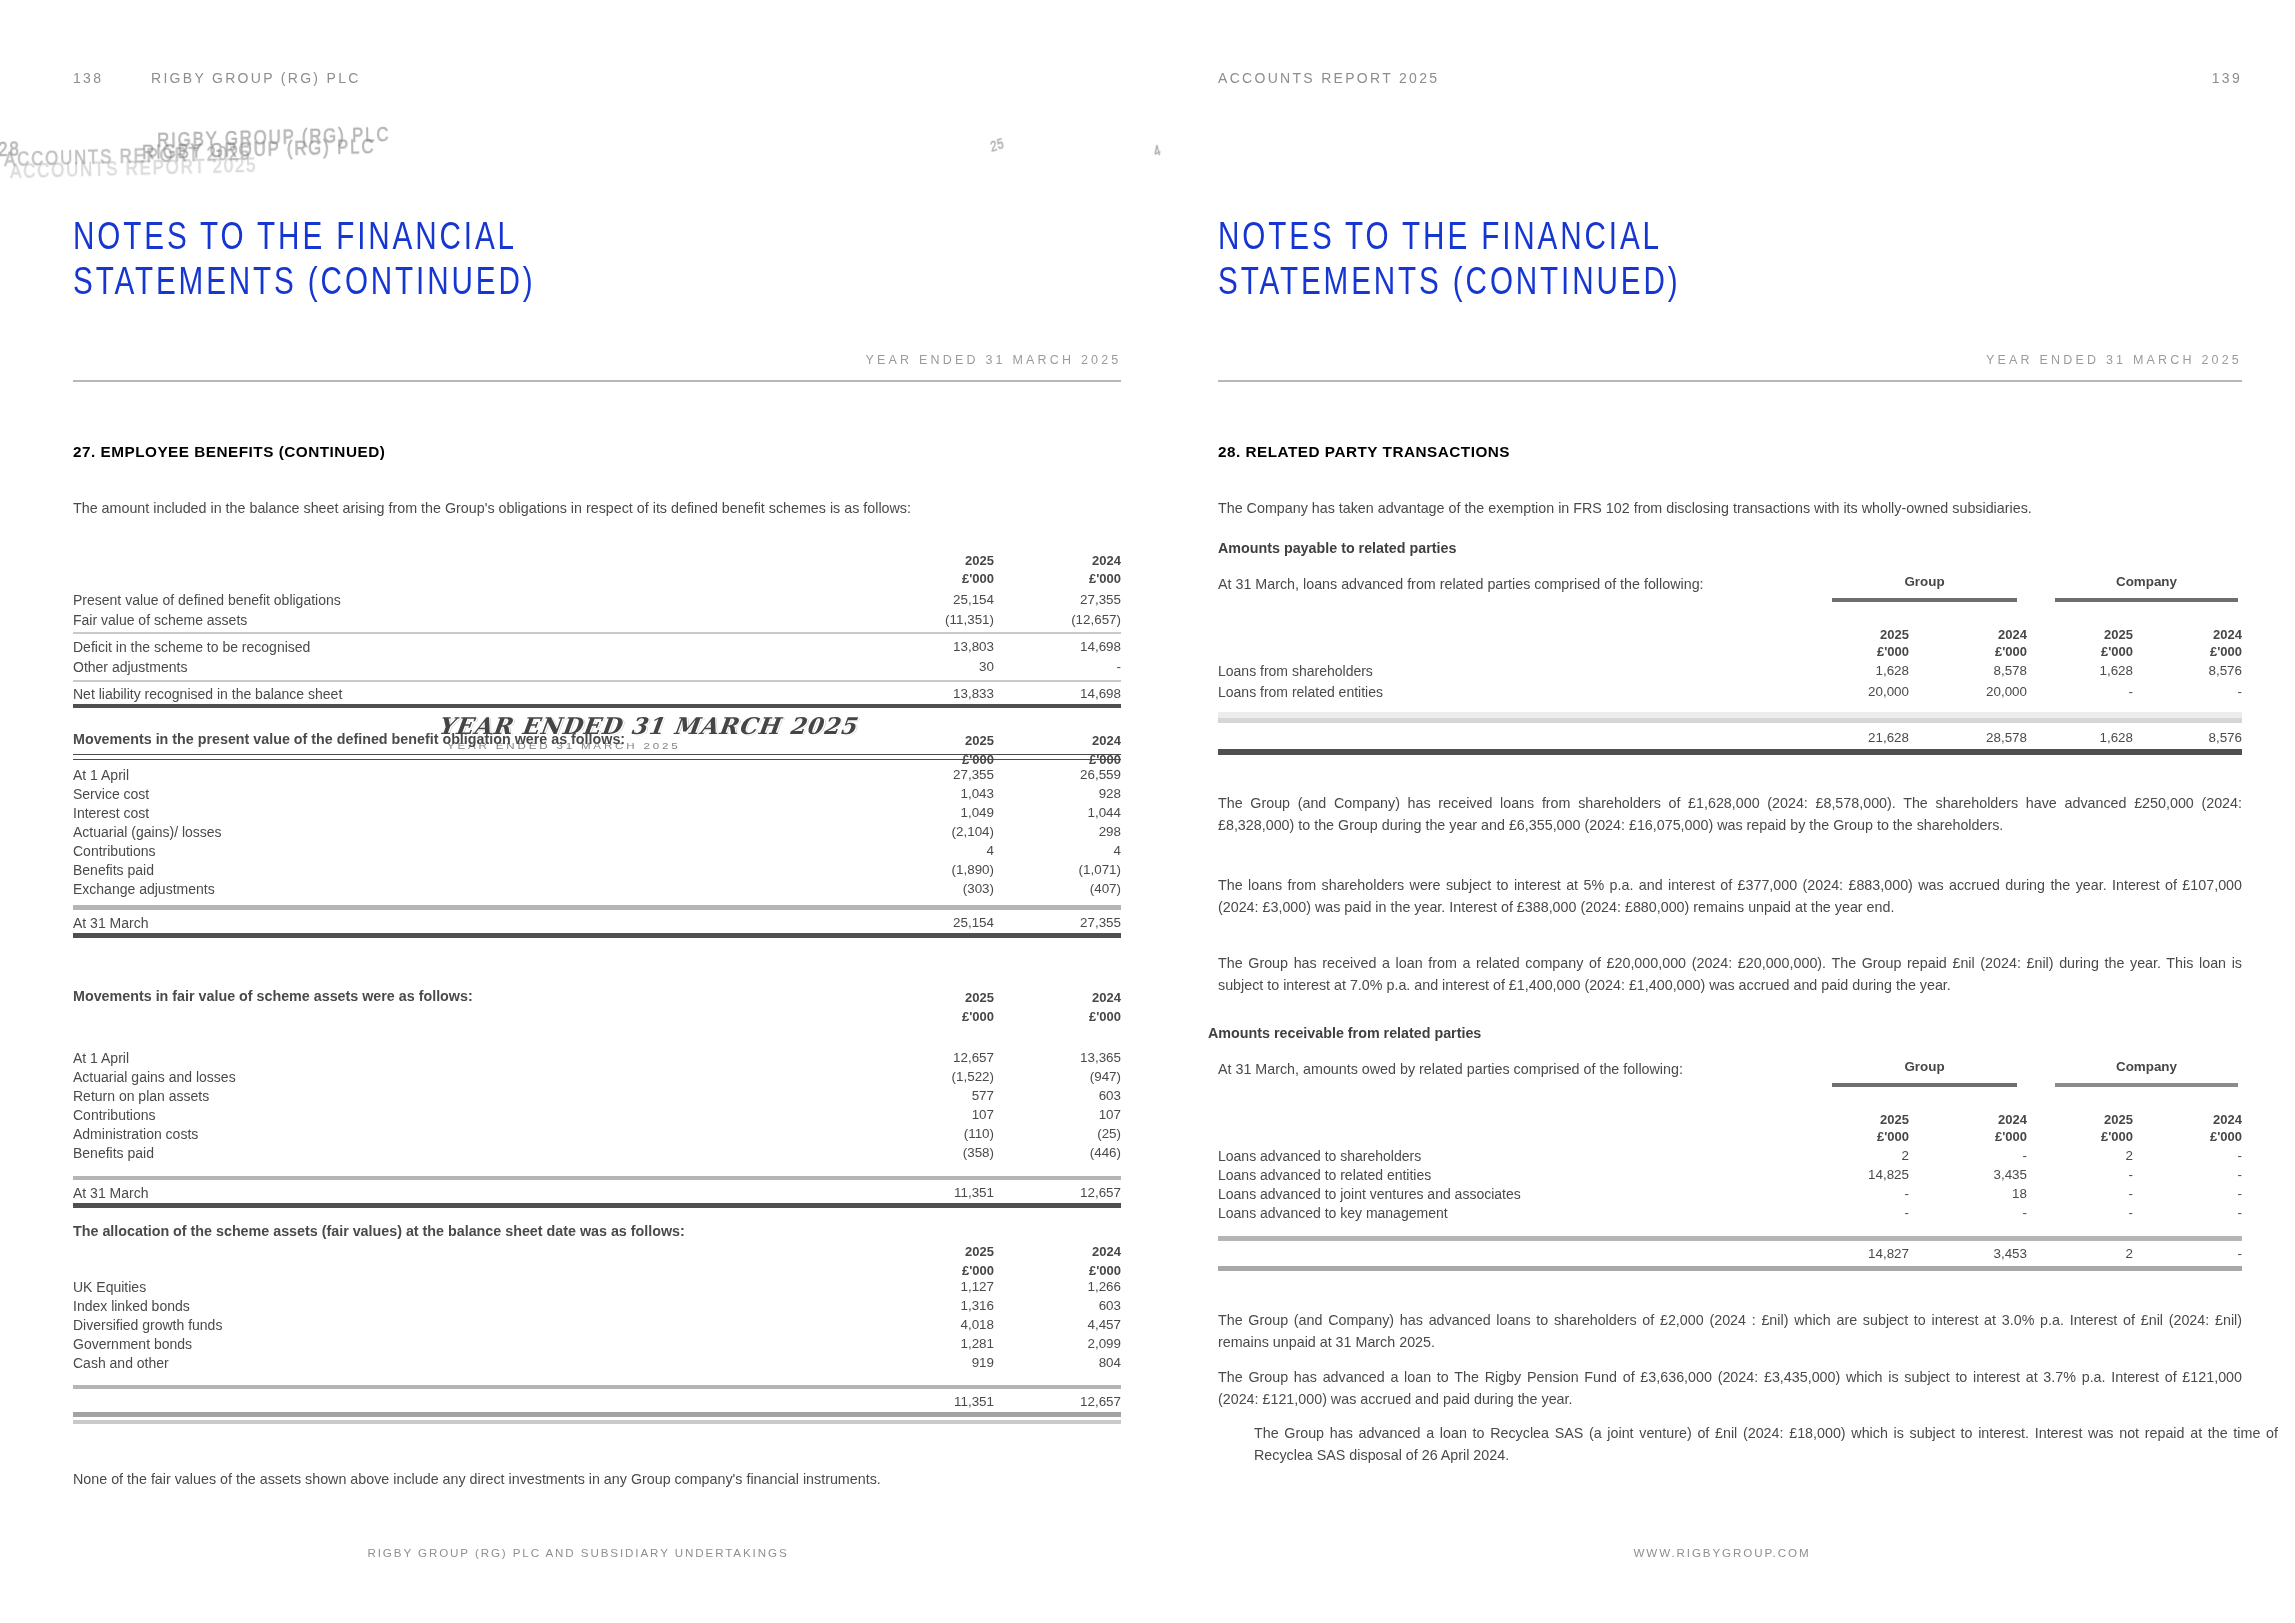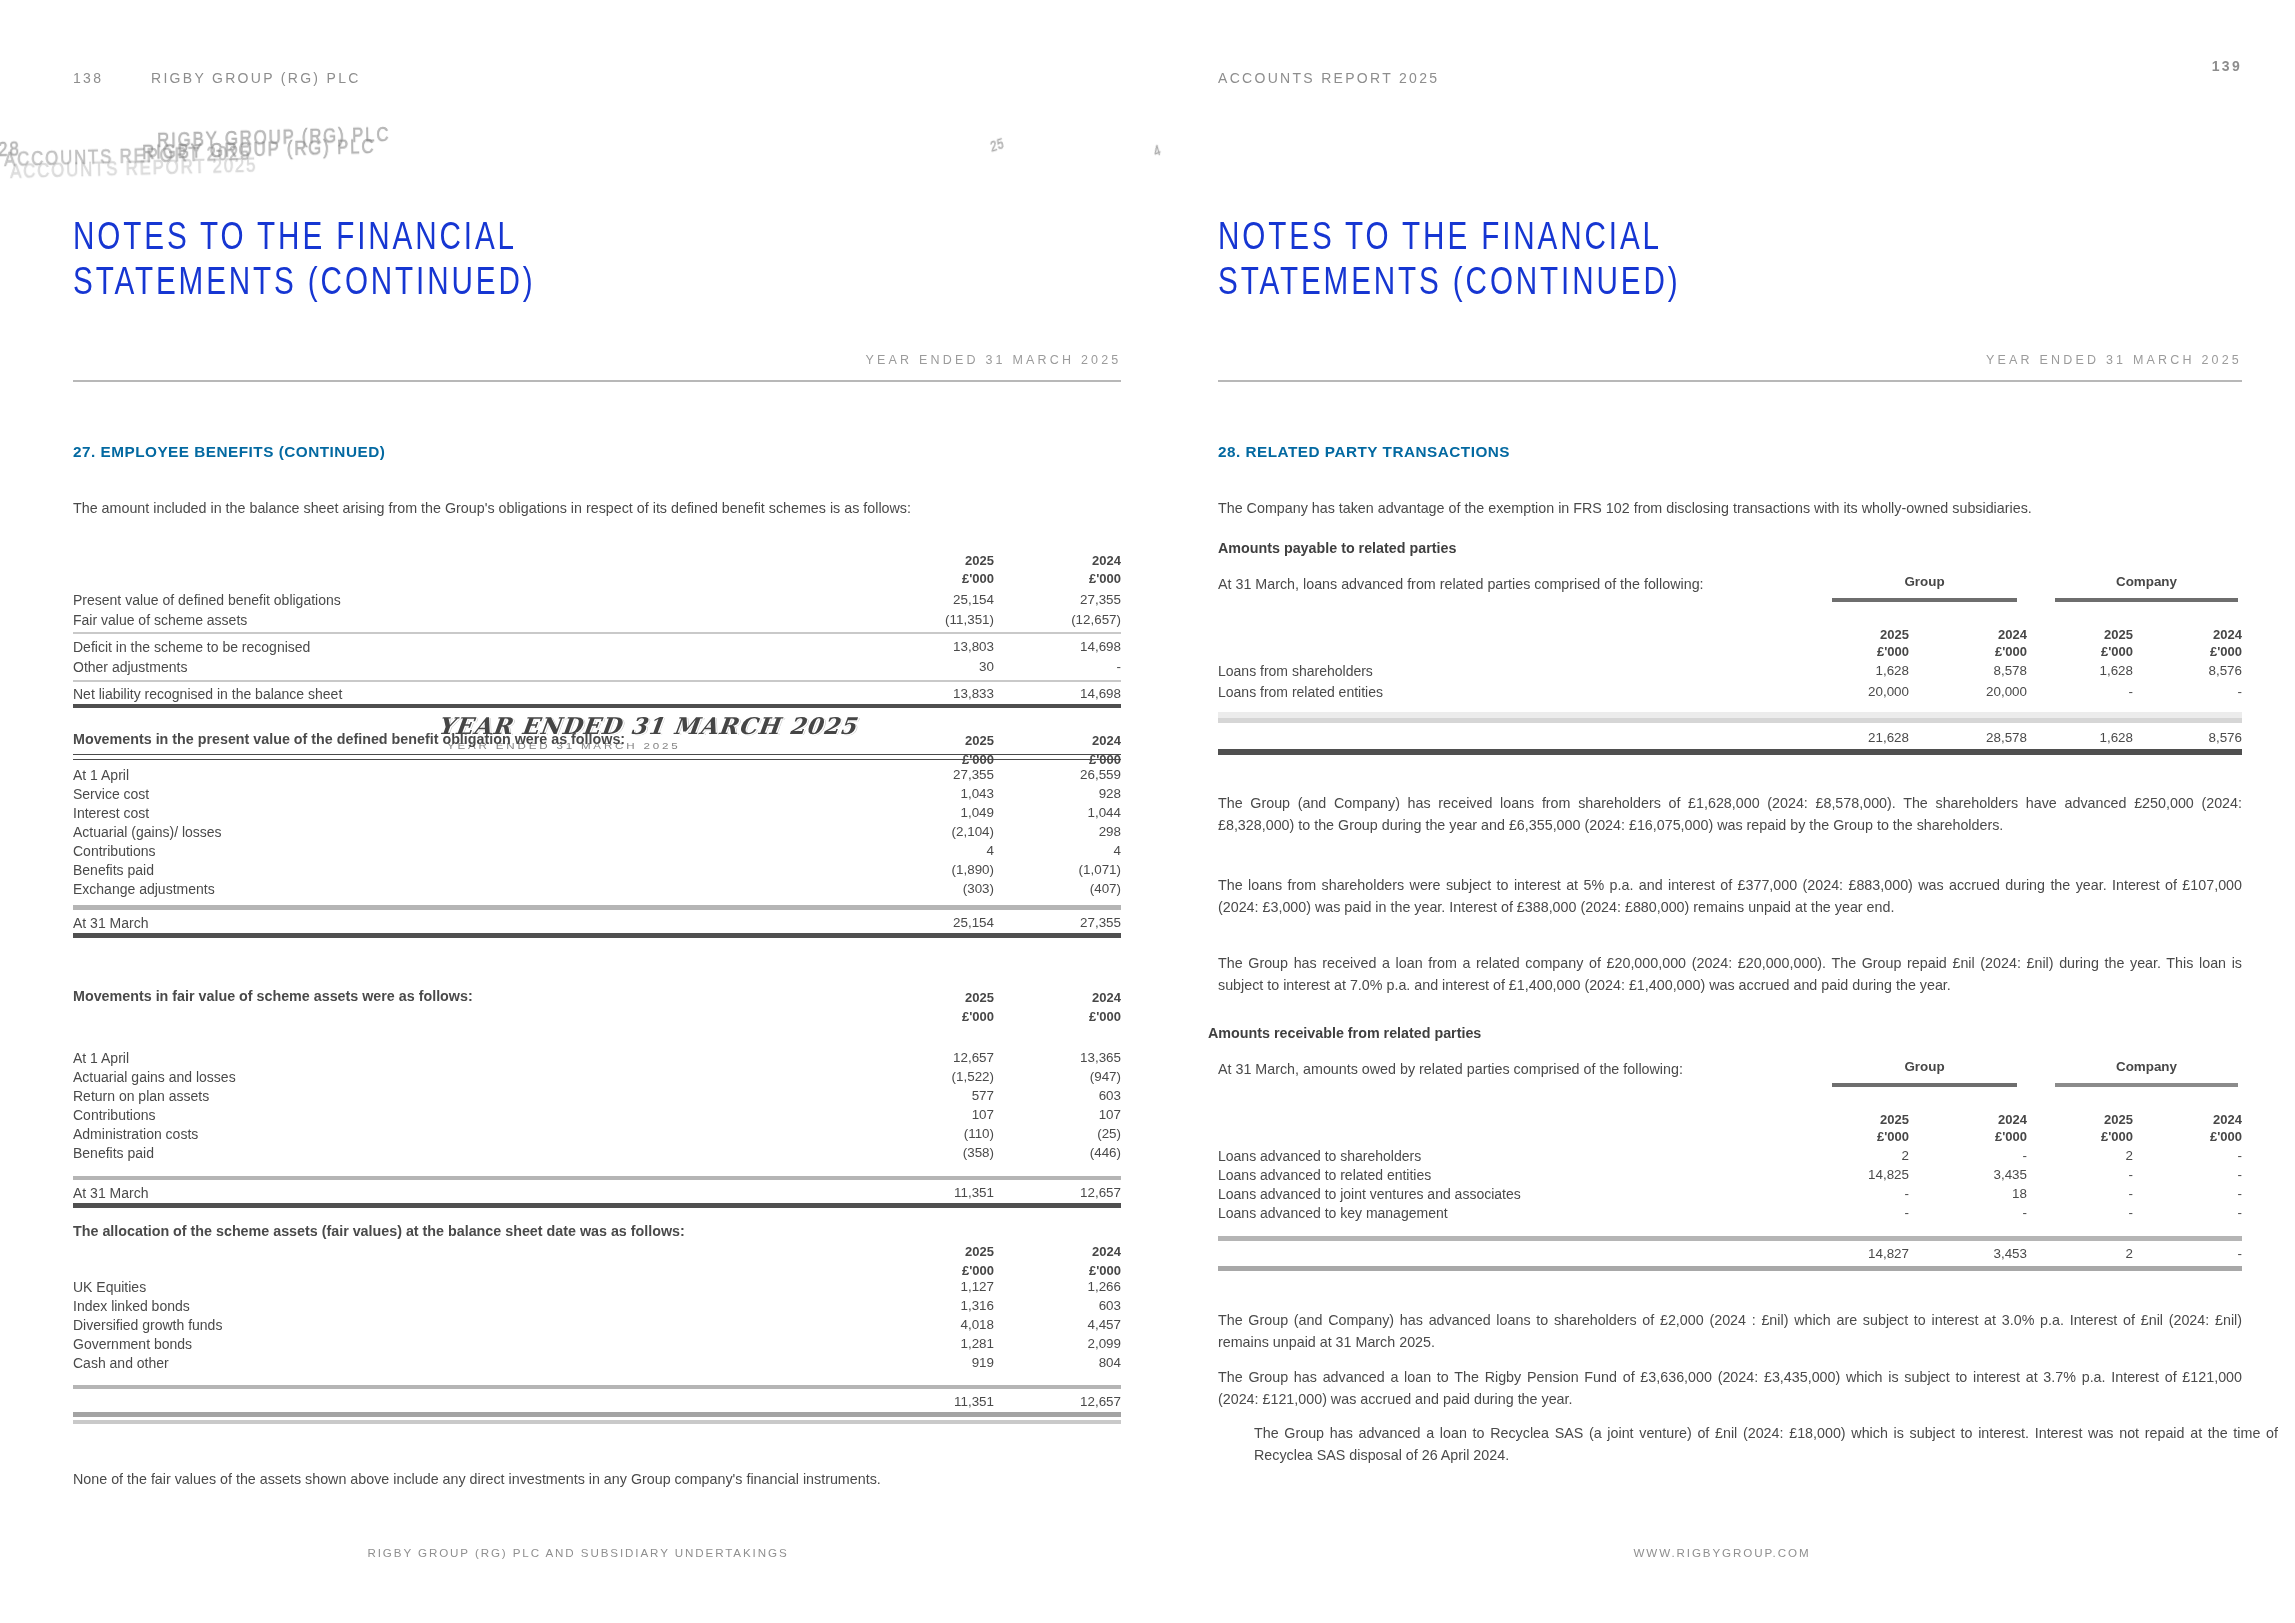--- a/index.html
+++ b/index.html
@@ -7,21 +7,21 @@
   .spread{position:relative;width:2295px;height:1623px;background:#ffffff;overflow:hidden;}
   .page{position:absolute;top:0;width:1148px;height:1623px;}
   .page-left{left:4px;}
   .page-right{left:1148px;}
   .abs{position:absolute;}
   .pg-hdr{font-size:14px;letter-spacing:2.3px;color:#8d8d8d;white-space:nowrap;}
   .title{color:#1636d2;font-size:38px;line-height:45px;letter-spacing:3.7px;font-weight:500;
          transform:scaleX(.78);transform-origin:0 0;white-space:nowrap;}
   .period{font-size:12.5px;letter-spacing:3.2px;color:#9b9b9b;white-space:nowrap;}
   .rule{height:2.3px;background:#b8b8b8;}
-  .sec{font-size:15.3px;font-weight:bold;color:#0369a1;letter-spacing:0.5px;white-space:nowrap;}
+  .sec{font-size:15.3px;font-weight:bold;color:#000000;letter-spacing:0.5px;white-space:nowrap;}
   .para{font-size:14.3px;line-height:22px;color:#4a4a4a;text-align:justify;}
   .bold-sub{font-size:14.3px;font-weight:bold;color:#3f3f3f;white-space:nowrap;}
   .tbl{position:absolute;}
   .trow{position:relative;height:20.4px;}
   .trow.short{height:19px;}
   .lbl{position:absolute;left:0;top:2.3px;font-size:14px;white-space:nowrap;}
   .num{position:absolute;top:2.3px;font-size:13.4px;white-space:nowrap;}
   .hnum{font-weight:bold;font-size:13px;color:#474747;margin-top:20px;}
   .cA{right:127px;} .cB{right:0;}
   .r1{right:333px;} .r2{right:215px;} .r3{right:109px;} .r4{right:0;}
@@ -276,21 +276,21 @@
     </div>
 
     <div class="abs para" style="left:69px;top:1468px;width:1048px;">None of the fair values of the assets shown above include any direct investments in any Group company's financial instruments.</div>
 
     <div class="footer" style="top:1546px;">RIGBY GROUP (RG) PLC AND SUBSIDIARY UNDERTAKINGS</div>
   </div>
 
   <div class="page page-right">
 
     <div class="abs pg-hdr" style="left:70px;top:70px;">ACCOUNTS REPORT 2025</div>
-    <div class="abs pg-hdr" style="right:54px;top:58px;font-weight:bold;">139</div>
+    <div class="abs pg-hdr" style="right:54px;top:70px;">139</div>
     <span class="abs ghost small" style="left:3.7px;top:144px;transform:scaleX(.8) rotate(-18deg);">4</span>
 
     <div class="abs title" style="left:70px;top:214px;">
       <div>NOTES TO THE FINANCIAL</div>
       <div>STATEMENTS (CONTINUED)</div>
     </div>
 
     <div class="abs period" style="right:54px;top:353px;">YEAR ENDED 31 MARCH 2025</div>
     <div class="abs rule" style="left:70px;top:380px;width:1024px;"></div>
 

